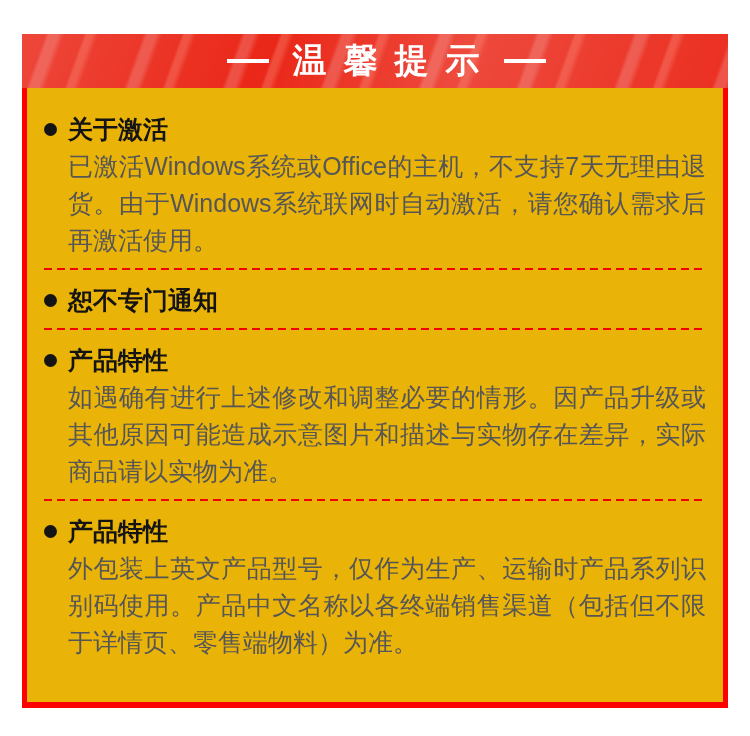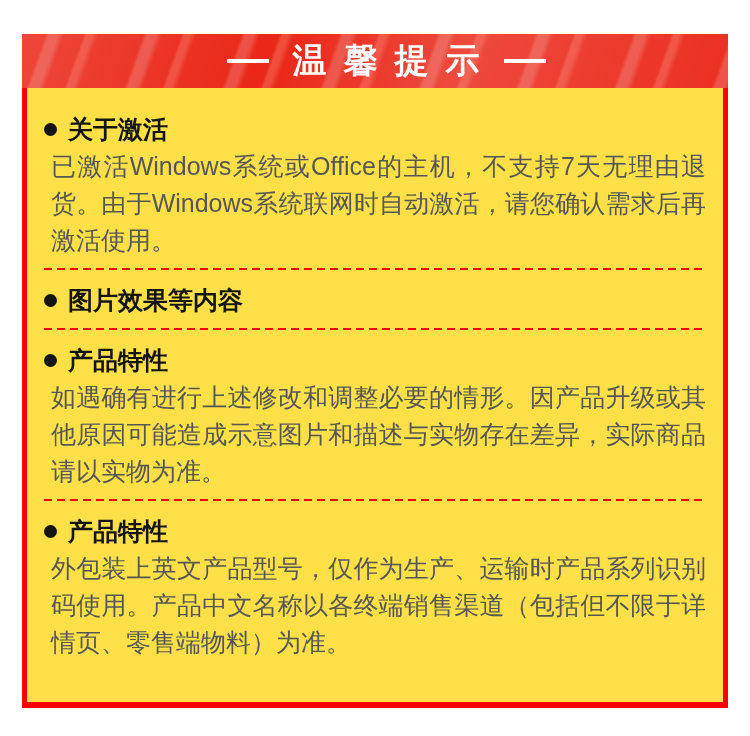--- a/index.html
+++ b/index.html
@@ -63,21 +63,21 @@
     white-space: nowrap;
   }
 
   
   .card {
     position: absolute;
     left: 22px;
     top: 88px;
     width: 706px;
     height: 620px;
-    background: #fde047;
+    background: #eab308;
     border-left: 5px solid #fb0200;
     border-right: 5px solid #fb0200;
     border-bottom: 6px solid #fb0200;
     padding: 0 17px;
   }
 
   .section { padding: 12px 0 9px; }
   .section.first { padding-top: 23px; }
 
   .section-heading {
@@ -90,21 +90,21 @@
   }
   .bullet {
     width: 13px;
     height: 13px;
     border-radius: 50%;
     background: #141414;
     margin-right: 11px;
     flex: 0 0 auto;
   }
   .section-body {
-    margin-left: 7px;
+    margin-left: 24px;
     font-size: 25px;
     line-height: 37px;
     color: #565656;
     text-align: justify;
     text-justify: inter-ideograph;
   }
 
   .dashed-sep {
     height: 2px;
     background-image: repeating-linear-gradient(90deg,
@@ -133,21 +133,21 @@
         <span>关于激活</span>
       </div>
       <p class="section-body">已激活Windows系统或Office的主机，不支持7天无理由退货。由于Windows系统联网时自动激活，请您确认需求后再激活使用。</p>
     </div>
 
     <div class="dashed-sep"></div>
 
     <div class="section">
       <div class="section-heading">
         <span class="bullet"></span>
-        <span>图片效果等内容</span>
+        <span>恕不专门通知</span>
       </div>
     </div>
 
     <div class="dashed-sep"></div>
 
     <div class="section">
       <div class="section-heading">
         <span class="bullet"></span>
         <span>产品特性</span>
       </div>

